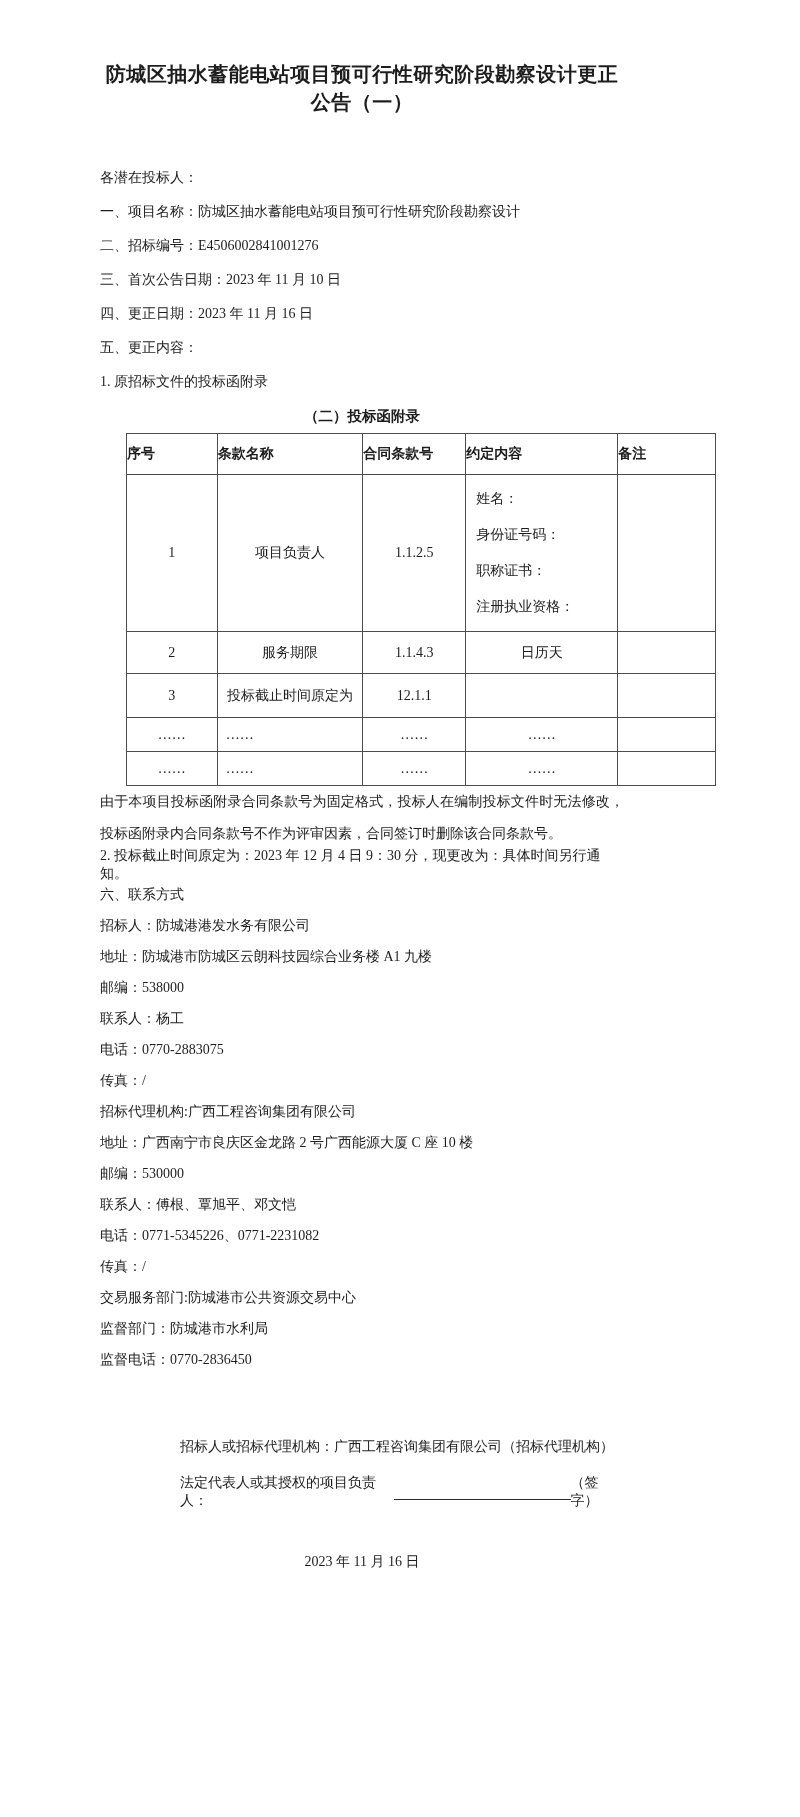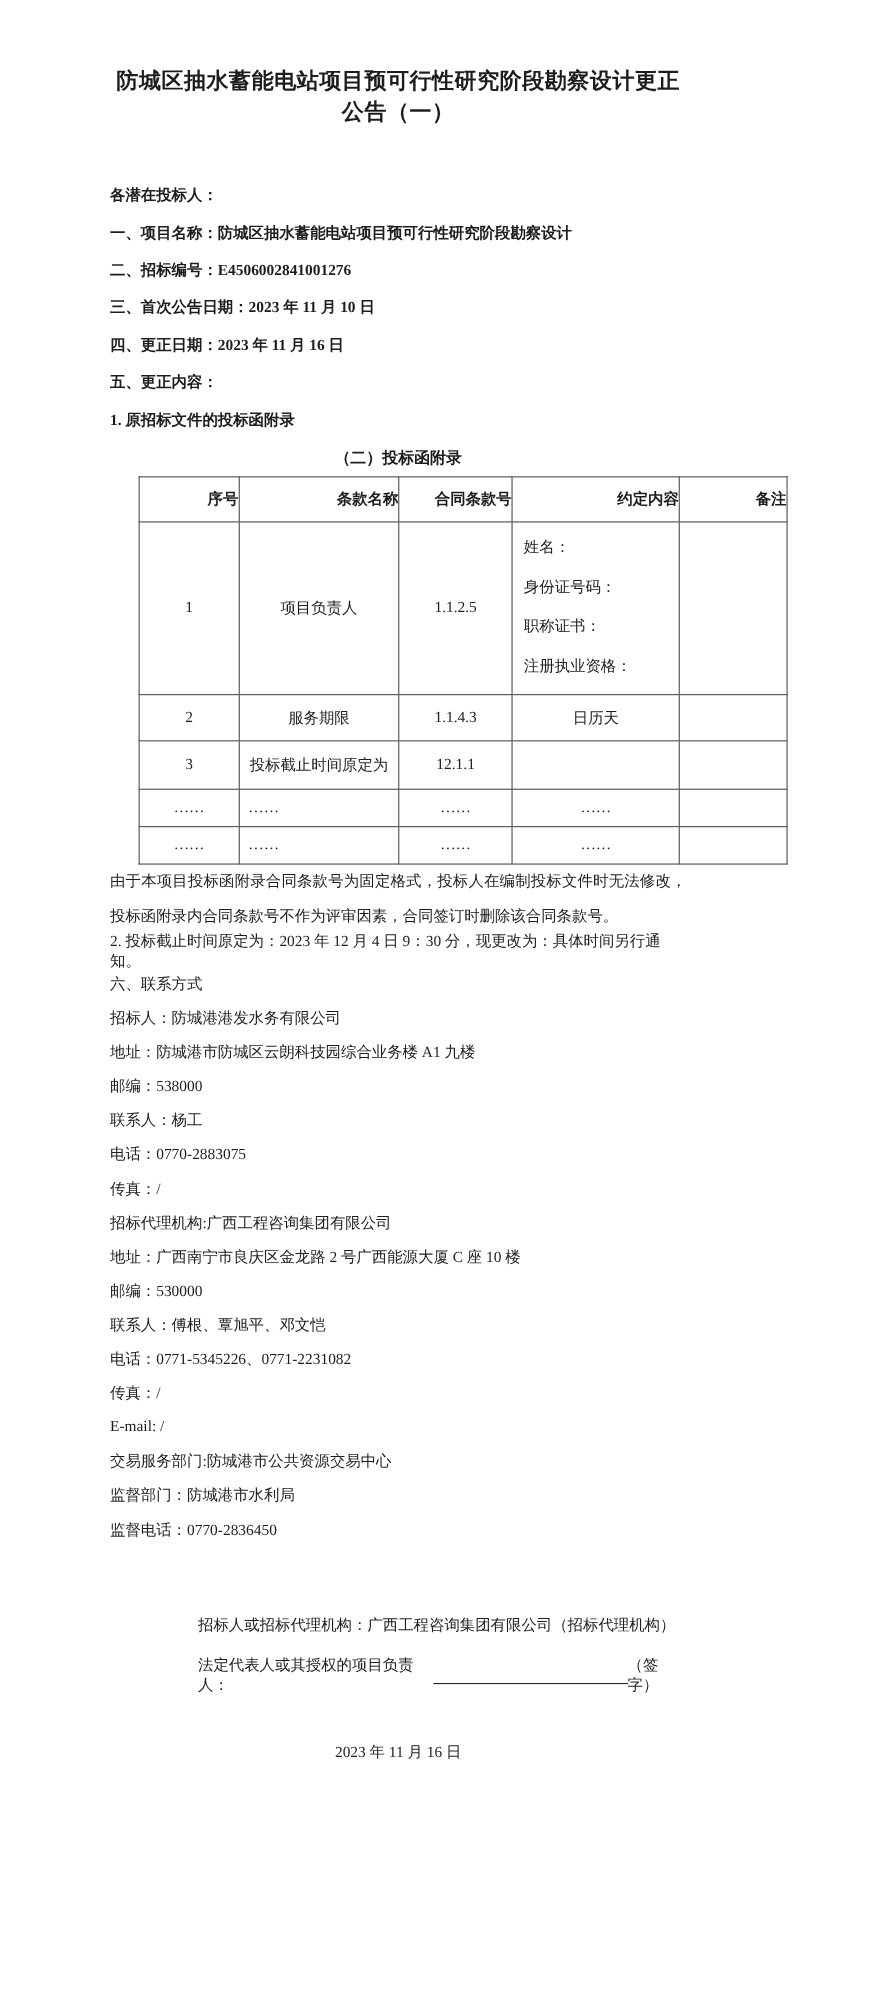--- a/index.html
+++ b/index.html
@@ -16,39 +16,39 @@
 
   .doc-title {
     padding-top:60px;
     text-align:center;
     font-size:20px;
     font-weight:bold;
     line-height:28px;
     letter-spacing:0.5px;
   }
 
-  .items-block { margin-top:45px;font-weight:bold; }
+  .items-block { margin-top:45px; }
   .line34 { height:34px; display:flex; align-items:center; font-size:14px; }
   .line31 { height:31px; display:flex; align-items:center; font-size:14px; }
   .line30 { height:30px; display:flex; align-items:center; font-size:14px; }
 
   .table-caption {
     height:34px; display:flex; align-items:center; justify-content:center;
     font-size:14.5px; font-weight:bold;
   }
 
   .appendix-table-wrap { margin-left:26px; }
   table.appendix {
     border-collapse:collapse; table-layout:fixed;
     width:590px; font-size:14px; color:#1d1d1d;
   }
   table.appendix th, table.appendix td {
     border:1px solid #4d4d4d; padding:0; overflow:hidden;
   }
-  table.appendix th { font-weight:bold; height:40px; text-align:right; font-size:14px; }
+  table.appendix th { font-weight:bold; height:40px; text-align:left; font-size:14px; }
   .cell-center { text-align:center; vertical-align:middle; }
   .cell-left { text-align:left; vertical-align:middle; padding-left:8px !important; }
   .row-tall { height:153px; }
   .row-mid  { height:42px; }
   .row-mid2 { height:44px; }
   .row-dots { height:34px; }
   .agreed-lines { padding:6px 0 6px 10px; }
   .agreed-lines div { line-height:36px; text-align:left; }
 
   .sig-block { margin-top:12px; }
@@ -166,21 +166,20 @@
       <div class="line31">邮编：538000</div>
       <div class="line31">联系人：杨工</div>
       <div class="line31">电话：0770-2883075</div>
       <div class="line31">传真：/</div>
       <div class="line31">招标代理机构:广西工程咨询集团有限公司</div>
       <div class="line31">地址：广西南宁市良庆区金龙路 2 号广西能源大厦 C 座 10 楼</div>
       <div class="line31">邮编：530000</div>
       <div class="line31">联系人：傅根、覃旭平、邓文恺</div>
       <div class="line31">电话：0771-5345226、0771-2231082</div>
       <div class="line31">传真：/</div>
-      <div class="line31">E-mail: /</div>
       <div class="line31">交易服务部门:防城港市公共资源交易中心</div>
       <div class="line31">监督部门：防城港市水利局</div>
       <div class="line31">监督电话：0770-2836450</div>
     </div>
 
     <div class="footer-line1">招标人或招标代理机构：广西工程咨询集团有限公司（招标代理机构）</div>
     <div class="footer-line2">
       <span>法定代表人或其授权的项目负责人：</span>
       <span class="blank blank-footer-rep"></span>
       <span>（签字）</span>

